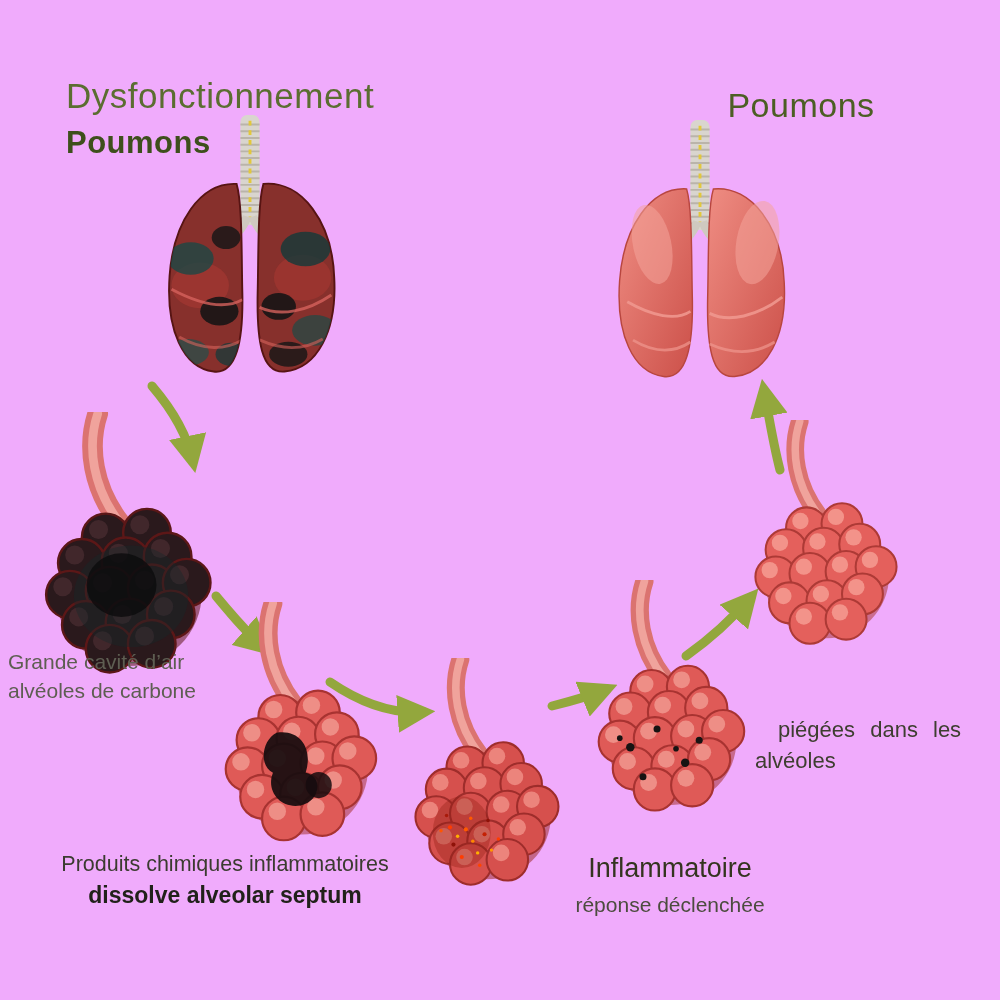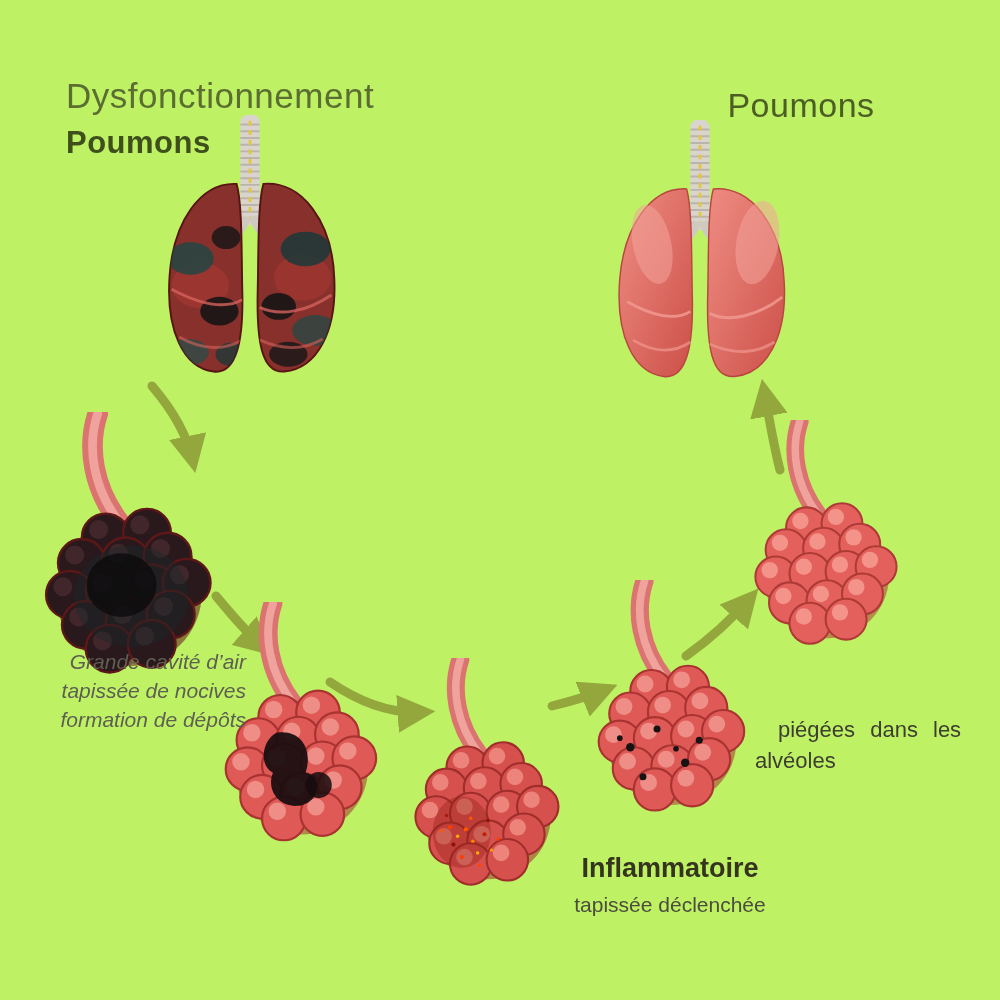--- a/index.html
+++ b/index.html
@@ -1,38 +1,38 @@
 <!DOCTYPE html>
 <html><head>
 <meta charset="utf-8">
 <style>
   html,body{margin:0;padding:0;background:#ffffff;}
   #canvas{
-    position:relative;width:1000px;height:1000px;background:#bef264;
+    position:relative;width:1000px;height:1000px;background:#f0abfc;
     font-family:"Liberation Sans","DejaVu Sans",sans-serif;overflow:hidden;
   }
   .abs{position:absolute;}
   svg{display:block;}
 
   
   .title-left{left:66px;top:76px;}
   .title-left .t1{font-size:35px;color:#5b6d31;letter-spacing:.5px;}
   .title-left .t2{font-size:31px;font-weight:700;color:#3e4f1c;margin-top:9px;letter-spacing:.5px;}
   .title-right{left:690px;top:76px;width:222px;text-align:center;}
   .title-right .t1{font-size:34px;color:#546628;letter-spacing:.5px;}
   .title-right .t2{font-size:34px;color:#4c5e24;margin-top:10px;letter-spacing:.5px;}
 
   
   .lbl{color:#55554a;}
-  .lbl-carbon{left:8px;top:648px;width:238px;text-align:right;font-size:21px;line-height:1.38;color:#5e5e52;font-style:italic;}
+  .lbl-carbon{left:8px;top:648px;width:238px;text-align:left;font-size:21px;line-height:1.38;color:#5e5e52;}
   .lbl-septum{left:25px;top:852px;width:400px;text-align:center;}
   .lbl-septum .l1{font-size:21.5px;color:#3b3b30;}
   .lbl-septum .l2{font-size:23px;font-weight:700;color:#21211a;margin-top:5px;}
   .lbl-inflam{left:540px;top:853px;width:260px;text-align:center;}
-  .lbl-inflam .l1{font-size:27px;font-weight:700;color:#34341f;}
+  .lbl-inflam .l1{font-size:27px;font-weight:400;color:#34341f;}
   .lbl-inflam .l2{font-size:21px;color:#4c4c3e;margin-top:9px;}
   .lbl-particles{left:755px;top:714px;width:214px;font-size:22px;line-height:1.42;color:#3e3e30;font-weight:500;}
   .lbl-particles .wmid{word-spacing:9px;margin-left:23px;}
   .lbl-healthy{left:845px;top:386px;font-size:21.5px;line-height:1.38;color:#6c6c5f;}
 
   
   .alveoli{position:absolute;}
   .alv-default{--cell:#df5a57;--cell-edge:#a83331;--cell-hi:#f0948c;--stalk:#db7370;--stalk-hi:#f0a39c;}
   .alv-carbon{--cell:#2a191c;--cell-edge:#5c1717;--cell-hi:#44292e;--stalk:#db7370;--stalk-hi:#f0a39c;}
   .alv-inflamed{--cell:#d6504d;--cell-edge:#9e2d2b;--cell-hi:#ee8a82;--stalk:#db7370;--stalk-hi:#f0a39c;}
@@ -242,30 +242,31 @@
   <div class="abs title-left">
     <div class="t1">Dysfonctionnement</div>
     <div class="t2">Poumons</div>
   </div>
   <div class="abs title-right">
     <div class="t2">Poumons</div>
   </div>
 
   <div class="abs lbl lbl-carbon">
     <div>Grande cavité d’air</div>
-    <div>tapissée de nocives</div>
-    <div>formation de dépôts</div>
+    <div>alvéoles de carbone</div>
   </div>
 
   <div class="abs lbl lbl-septum">
+    <div class="l1">Produits chimiques inflammatoires</div>
+    <div class="l2">dissolve alveolar septum</div>
   </div>
 
   <div class="abs lbl lbl-inflam">
     <div class="l1">Inflammatoire</div>
-    <div class="l2">tapissée déclenchée</div>
+    <div class="l2">réponse déclenchée</div>
   </div>
 
   <div class="abs lbl lbl-particles">
     <div class="wmid">piégées dans les</div>
     <div>alvéoles</div>
   </div>
 
 
 </div>
 

